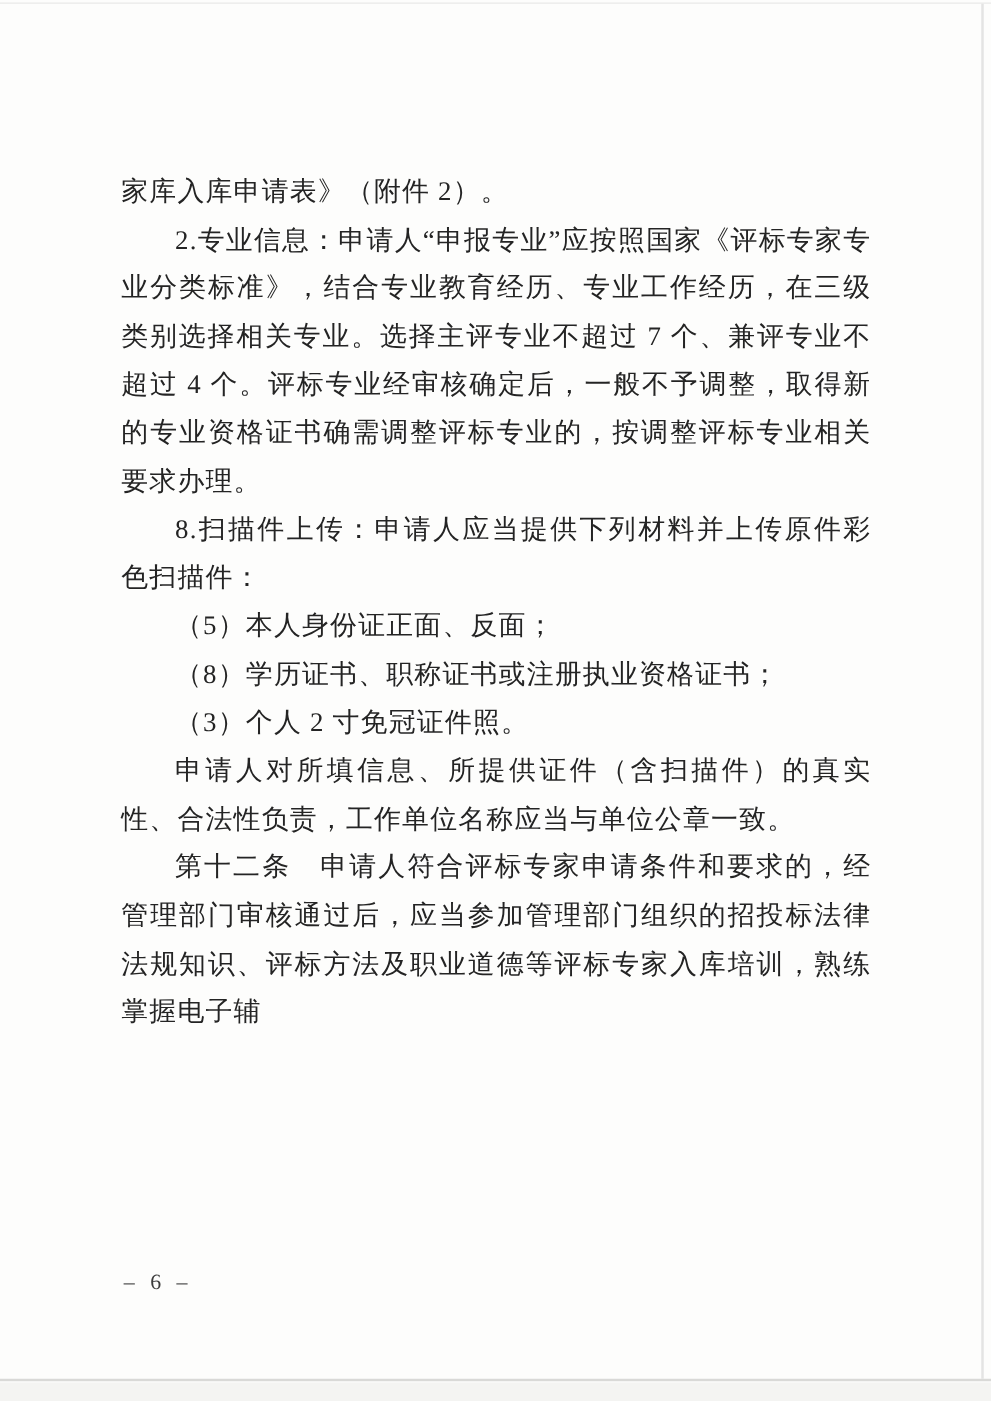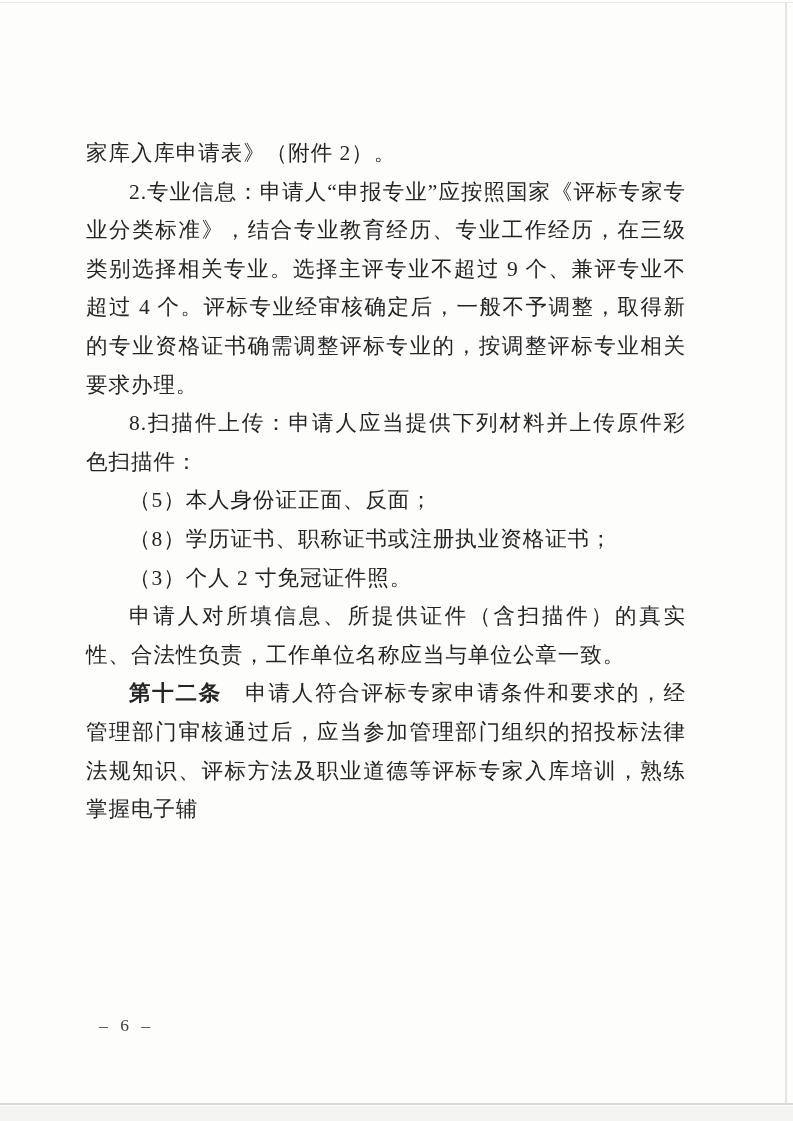--- a/index.html
+++ b/index.html
@@ -14,31 +14,31 @@
   }
   
   .scan-edge { position: absolute; background: #e9e9e8; }
   .scan-edge.top    { top: 2px; left: 0; width: 100%; height: 1px; }
   .scan-edge.right  { top: 3px; right: 6px; width: 2px; height: 1100px; background: #e4e4e3; }
   .scan-edge.bottom { top: 1103px; left: 0; width: 100%; height: 2px; background: #d9d9d7; }
   .scan-foot { position: absolute; top: 1106px; left: 0; width: 100%; height: 15px; background: #f4f4f2; }
 
   .content {
     position: absolute;
-    left: 86px;
+    left: 97px;
     top: 134px;
     width: 600px;
     font-size: 21.5px;
     line-height: 38.6px;
     text-align: justify;
     letter-spacing: 0.045em;
   }
   .content p { margin: 0; padding: 0; }
   .para.indent { text-indent: 2em; }
-  .lead { font-weight: bold; margin-top: 40px; }
+  .lead { font-weight: normal; margin-top: 40px; }
 
   .page-number {
     position: absolute;
     left: 99px;
     top: 1014px;
     font-size: 17.5px;
     line-height: 22px;
     letter-spacing: 4px;
     color: #3c3c3c;
   }
@@ -50,21 +50,21 @@
 
   <div class="scan-edge top"></div>
   <div class="scan-edge right"></div>
   <div class="scan-edge bottom"></div>
   <div class="scan-foot"></div>
 
   <main class="content">
     <p class="para">家库入库申请表》（附件 2）。</p>
 
 
-    <p class="para indent">2.专业信息：申请人“申报专业”应按照国家《评标专家专业分类标准》，结合专业教育经历、专业工作经历，在三级类别选择相关专业。选择主评专业不超过 9 个、兼评专业不超过 4 个。评标专业经审核确定后，一般不予调整，取得新的专业资格证书确需调整评标专业的，按调整评标专业相关要求办理。</p>
+    <p class="para indent">2.专业信息：申请人“申报专业”应按照国家《评标专家专业分类标准》，结合专业教育经历、专业工作经历，在三级类别选择相关专业。选择主评专业不超过 7 个、兼评专业不超过 4 个。评标专业经审核确定后，一般不予调整，取得新的专业资格证书确需调整评标专业的，按调整评标专业相关要求办理。</p>
 
     <p class="para indent">8.扫描件上传：申请人应当提供下列材料并上传原件彩色扫描件：</p>
 
     <p class="para indent">（5）本人身份证正面、反面；</p>
 
     <p class="para indent">（8）学历证书、职称证书或注册执业资格证书；</p>
 
     <p class="para indent">（3）个人 2 寸免冠证件照。</p>
 
     <p class="para indent">申请人对所填信息、所提供证件（含扫描件）的真实性、合法性负责，工作单位名称应当与单位公章一致。</p>

